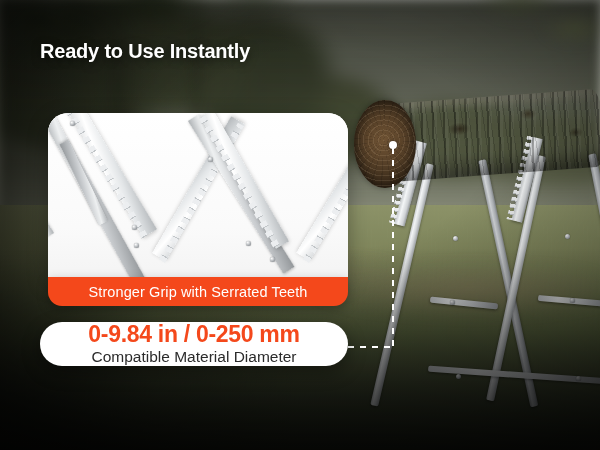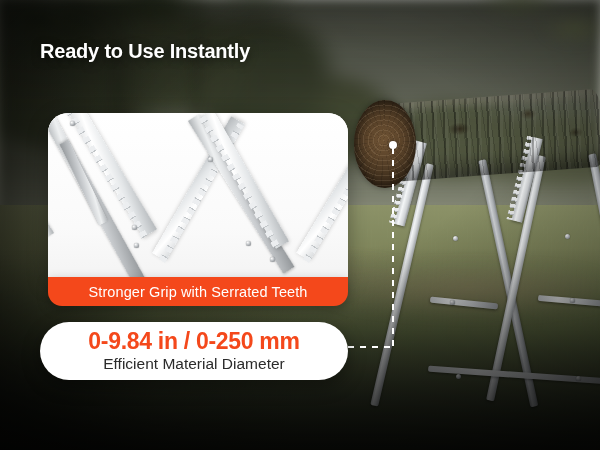--- a/index.html
+++ b/index.html
@@ -187,21 +187,21 @@
     border-bottom-left-radius:14px; border-bottom-right-radius:14px;
     display:flex; align-items:center; justify-content:center;
     box-shadow:0 4px 12px rgba(0,0,0,.3);
   }
   .banner span {
     color:#fff; font-size:14.5px; letter-spacing:.1px; white-space:nowrap;
   }
 
   
   .spec {
-    position:absolute; left:40px; top:322px; width:308px; height:58px;
+    position:absolute; left:40px; top:322px; width:308px; height:44px;
     background:#fff; border-radius:29px;
     display:flex; flex-direction:column; align-items:center; justify-content:center;
     box-shadow:0 6px 18px rgba(0,0,0,.4);
   }
   .spec-value {
     color:#F4481B; font-size:23px; font-weight:bold; letter-spacing:-.3px;
     line-height:1.05; white-space:nowrap;
   }
   .spec-label {
     color:#2b2b2b; font-size:15.5px; line-height:1.25; white-space:nowrap; margin-top:1px;
@@ -309,18 +309,18 @@
     <div class="rivet" style="left:198px; top:128px;"></div>
     <div class="rivet" style="left:222px; top:144px;"></div>
   </div>
 
   <div class="banner">
     <span>Stronger Grip with Serrated Teeth</span>
   </div>
 
   <div class="spec">
     <div class="spec-value">0-9.84 in / 0-250 mm</div>
-    <div class="spec-label">Efficient Material Diameter</div>
+    <div class="spec-label">Compatible Material Diameter</div>
   </div>
 
   <div class="headline">Ready to Use Instantly</div>
 
 </div>
 
 </body></html>

